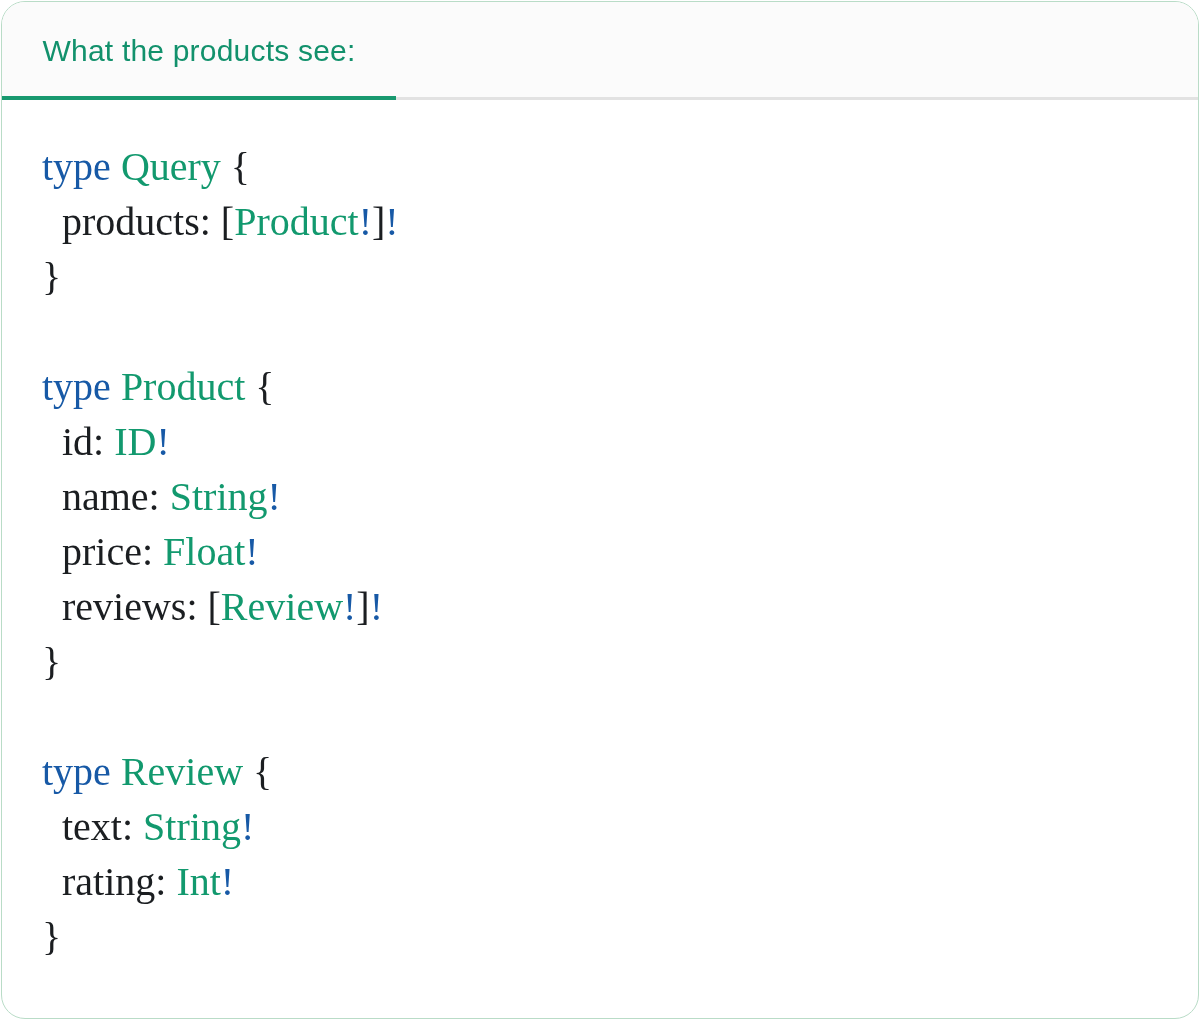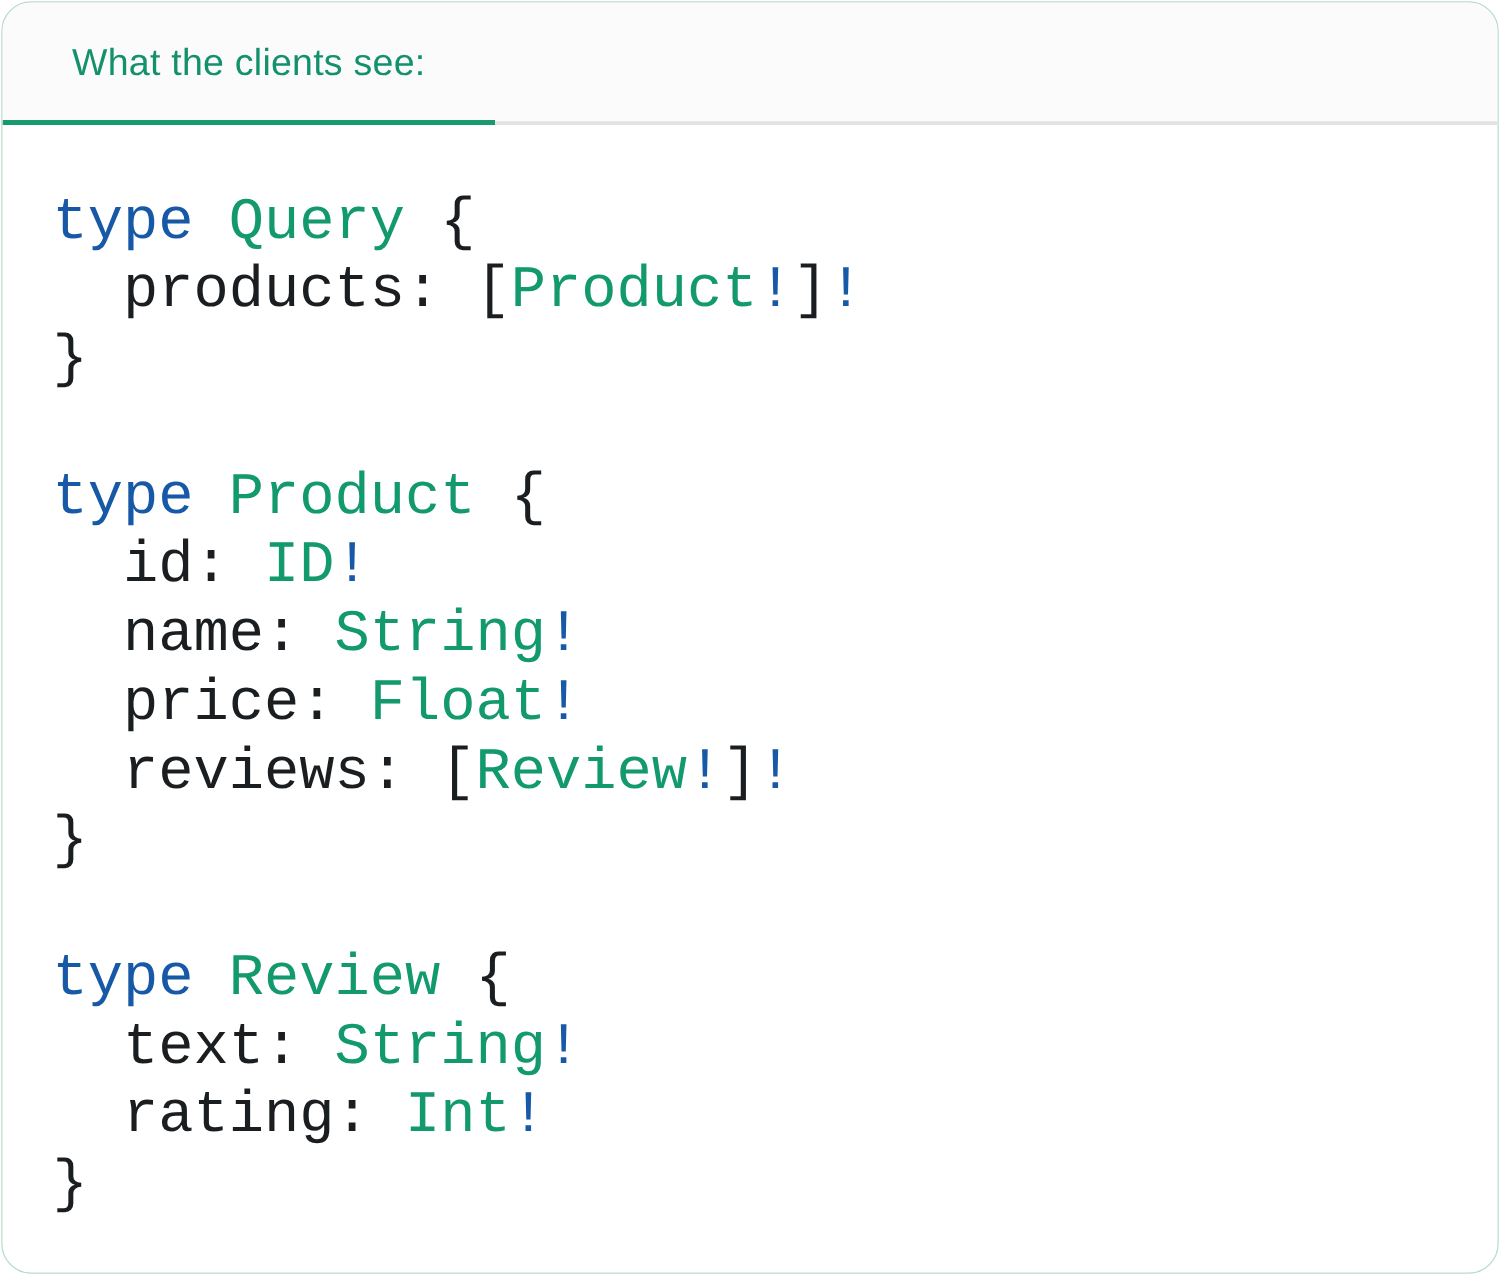--- a/index.html
+++ b/index.html
@@ -47,37 +47,37 @@
   .tab-indicator {
     position: absolute;
     left: 0;
     bottom: -3px;
     width: 394px;
     height: 4px;
     background: var(--tab_accent, #18996f);
   }
   .code {
     margin: 0;
-    padding: 51px 40px 0 40px;
-    font-family: Liberation Mono, monospace;
-    font-size: 47px;
+    padding: 39px 40px 0 40px;
+    font-family: Liberation Serif, serif;
+    font-size: 40px;
     line-height: 55px;
   }
   .code-line {
     white-space: pre;
     height: 55px;
   }
   .tok-k { color: var(--code_keyword, #1759a6); }
   .tok-g { color: var(--code_type, #12996e); }
   .tok-p { color: var(--code_plain, #1b1e21); }
 </style>
 </head>
 <body>
 
 <div class="card">
   <div class="tabbar">
     <div class="tab">
-      <span class="tab-label">What the clients see:</span>
+      <span class="tab-label">What the products see:</span>
     </div>
     <div class="tab-indicator"></div>
   </div>
   <pre class="code" id="code"><div class="code-line"><span class="tok-k">type</span><span class="tok-p"> </span><span class="tok-g">Query</span><span class="tok-p"> {</span></div><div class="code-line"><span class="tok-p">  products: [</span><span class="tok-g">Product</span><span class="tok-k">!</span><span class="tok-p">]</span><span class="tok-k">!</span></div><div class="code-line"><span class="tok-p">}</span></div><div class="code-line">&nbsp;</div><div class="code-line"><span class="tok-k">type</span><span class="tok-p"> </span><span class="tok-g">Product</span><span class="tok-p"> {</span></div><div class="code-line"><span class="tok-p">  id: </span><span class="tok-g">ID</span><span class="tok-k">!</span></div><div class="code-line"><span class="tok-p">  name: </span><span class="tok-g">String</span><span class="tok-k">!</span></div><div class="code-line"><span class="tok-p">  price: </span><span class="tok-g">Float</span><span class="tok-k">!</span></div><div class="code-line"><span class="tok-p">  reviews: [</span><span class="tok-g">Review</span><span class="tok-k">!</span><span class="tok-p">]</span><span class="tok-k">!</span></div><div class="code-line"><span class="tok-p">}</span></div><div class="code-line">&nbsp;</div><div class="code-line"><span class="tok-k">type</span><span class="tok-p"> </span><span class="tok-g">Review</span><span class="tok-p"> {</span></div><div class="code-line"><span class="tok-p">  text: </span><span class="tok-g">String</span><span class="tok-k">!</span></div><div class="code-line"><span class="tok-p">  rating: </span><span class="tok-g">Int</span><span class="tok-k">!</span></div><div class="code-line"><span class="tok-p">}</span></div></pre>
 </div>
 
 </body></html>

